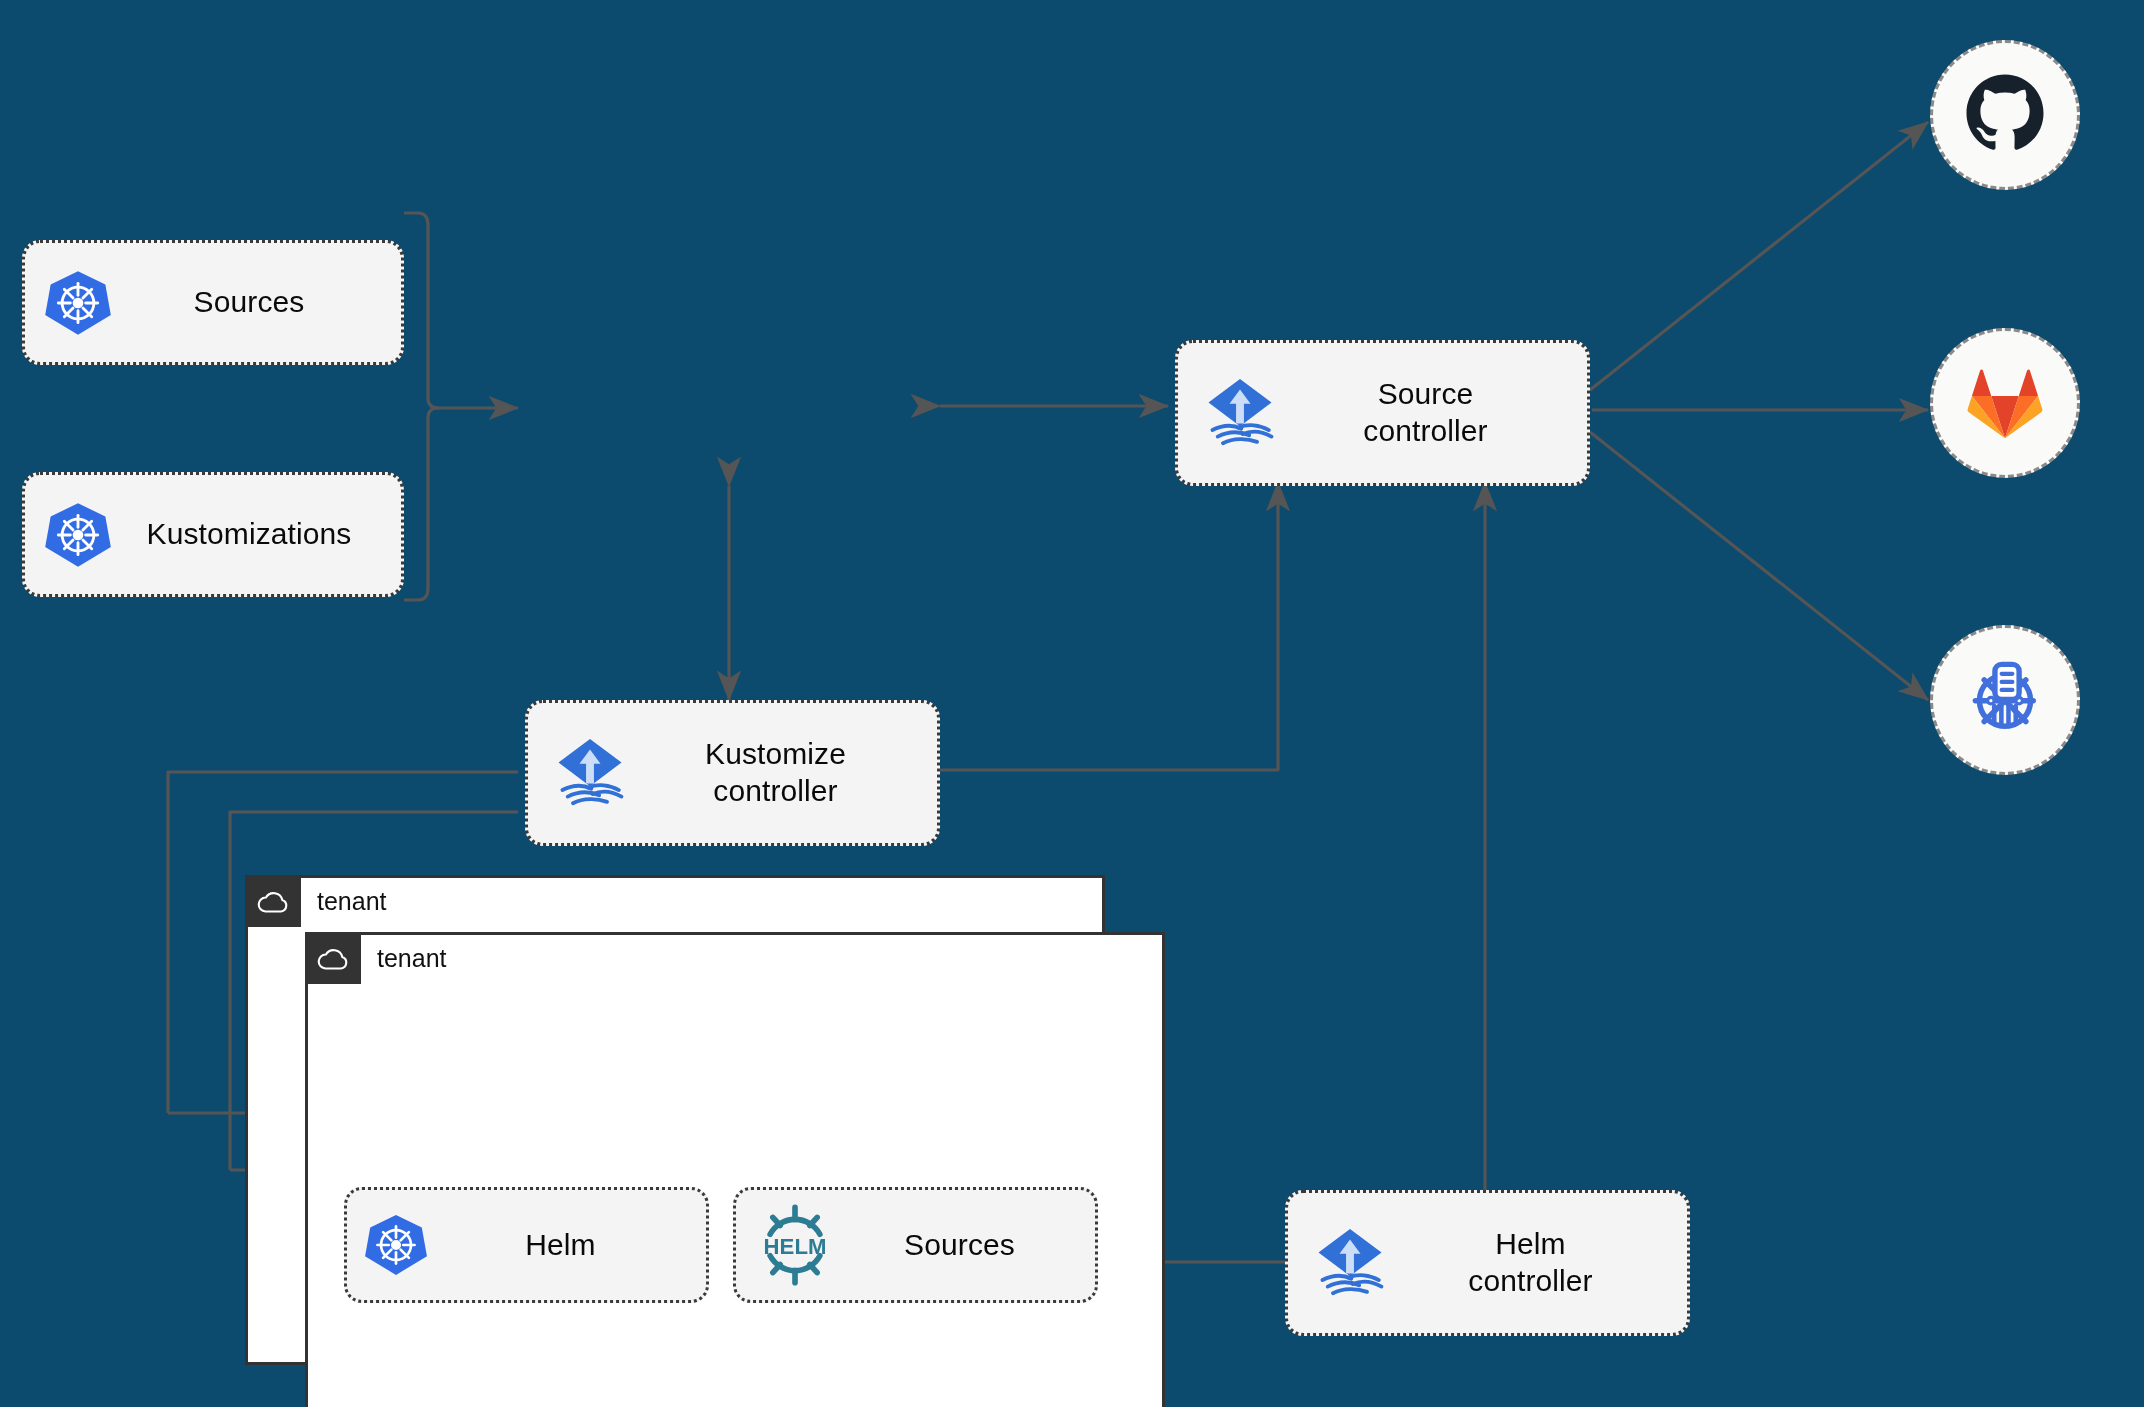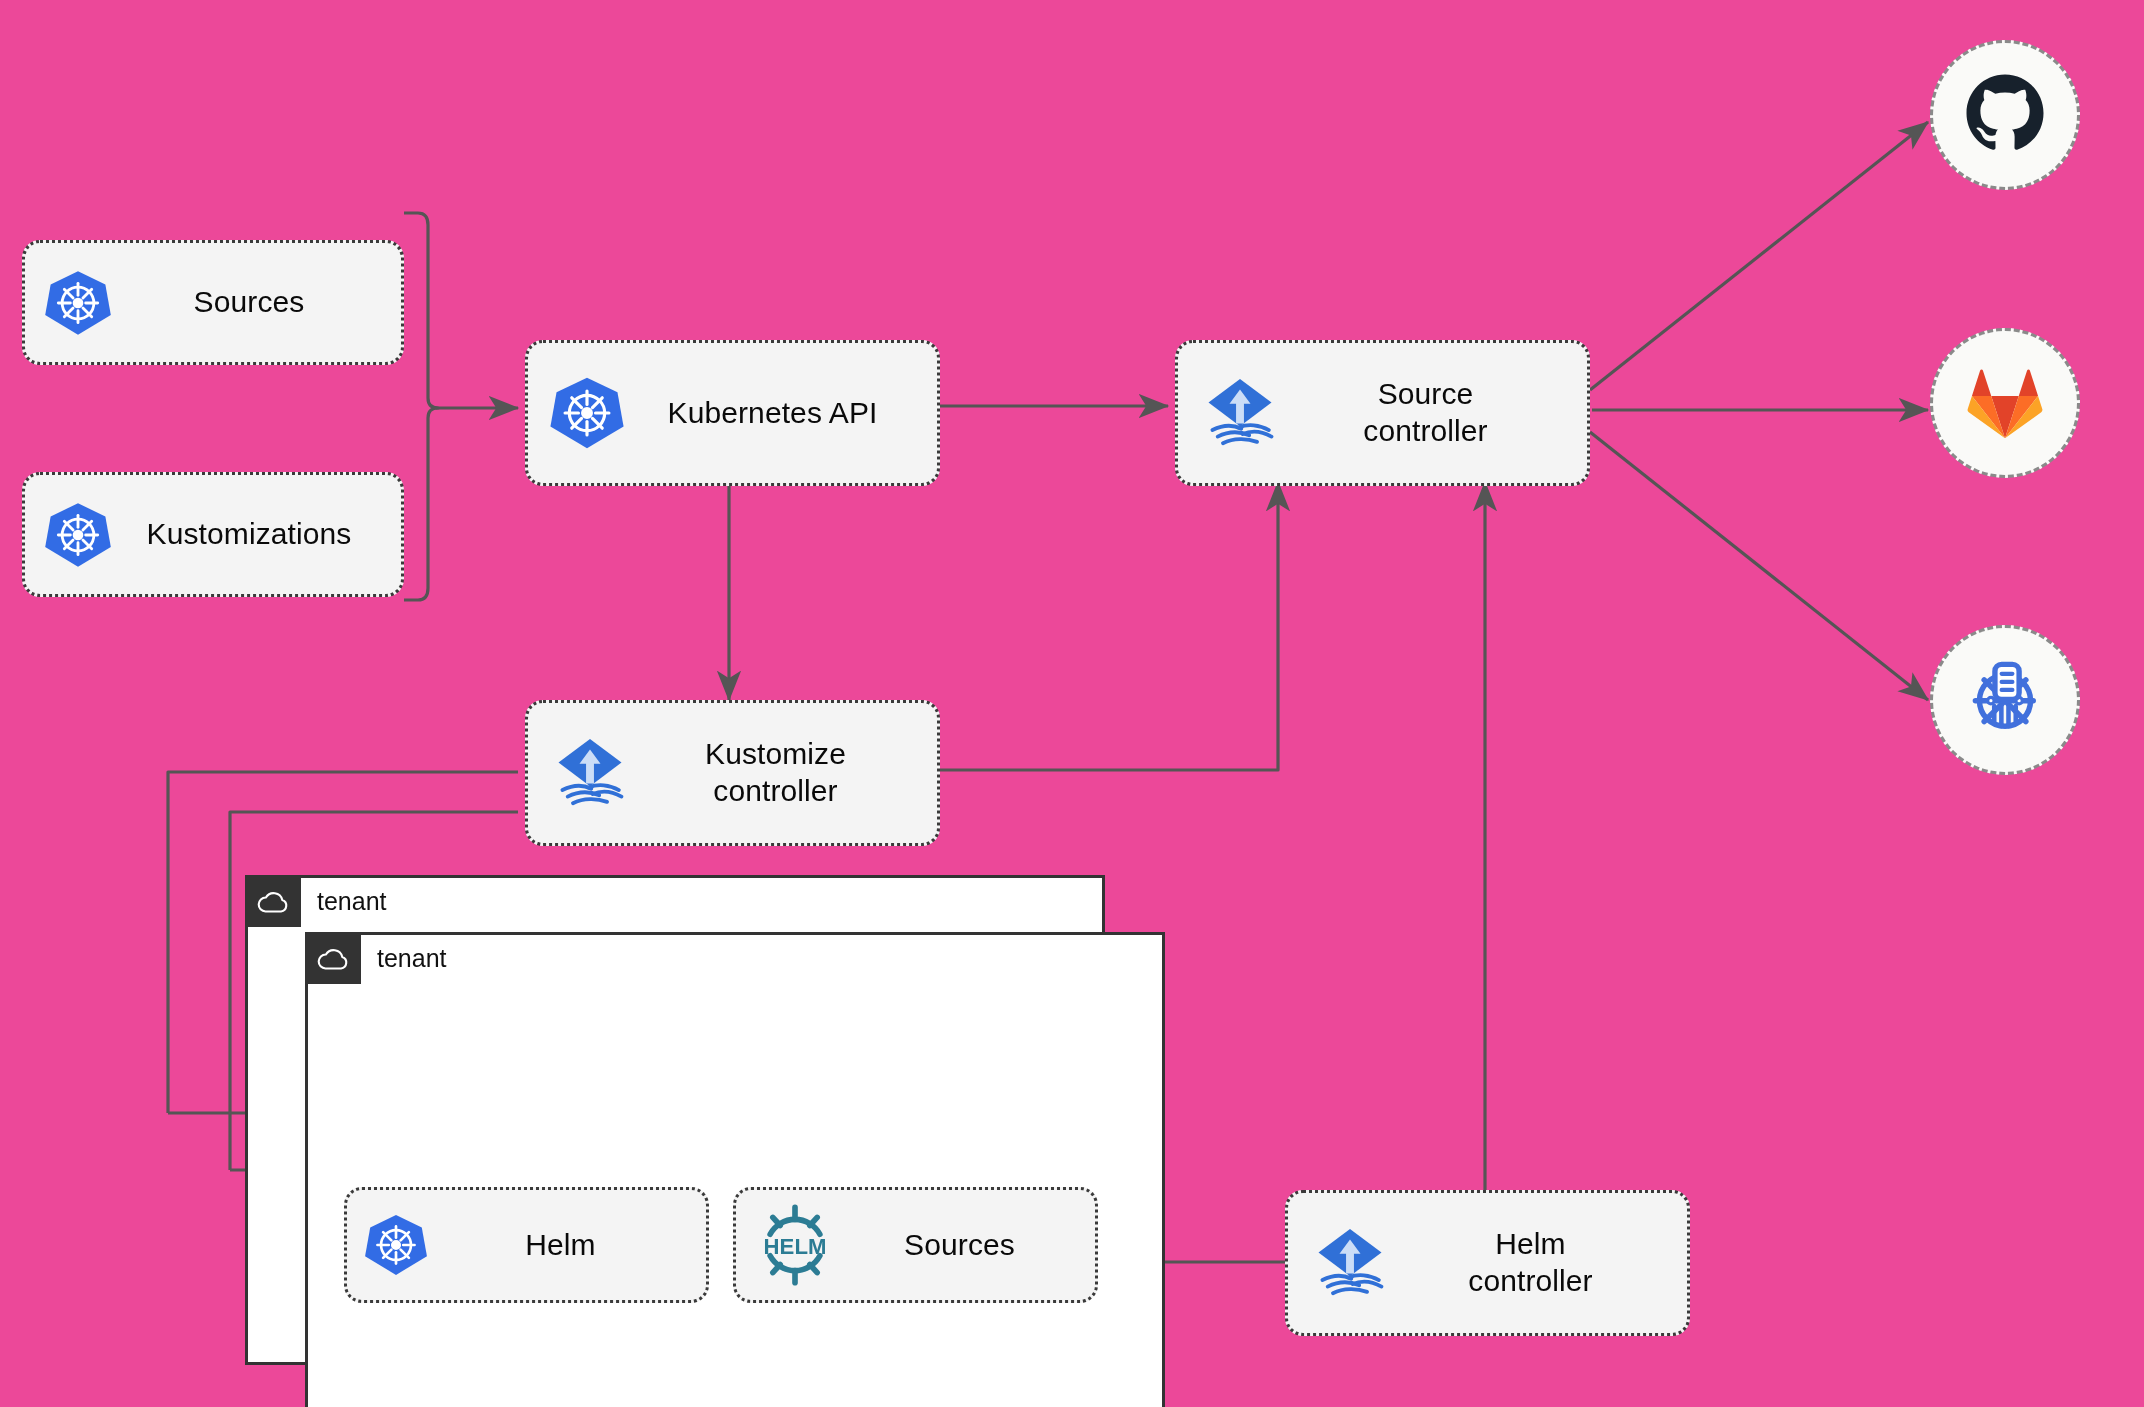--- a/index.html
+++ b/index.html
@@ -1,17 +1,17 @@
 <!DOCTYPE html>
 <html><head>
 <meta charset="utf-8">
 <style>
   html,body{margin:0;padding:0;background:#ffffff;}
   body{font-family:"Liberation Sans","DejaVu Sans",sans-serif;}
-  #stage{position:relative;width:2144px;height:1407px;background:#ec4899;overflow:hidden;}
+  #stage{position:relative;width:2144px;height:1407px;background:#0c4a6e;overflow:hidden;}
   #edges{position:absolute;left:0;top:0;width:2144px;height:1407px;pointer-events:none;}
 
   
   .node{
     position:absolute;
     background:#f4f4f4;
     border:3px dotted #3a3a3a;
     border-radius:18px;
     display:flex;
     align-items:center;
@@ -146,40 +146,20 @@
           <line x1="19.5" y1="19.5" x2="27.5" y2="27.5"></line>
             <line x1="36.5" y1="36.5" x2="44.5" y2="44.5"></line>
           <line x1="44.5" y1="19.5" x2="36.5" y2="27.5"></line>
             <line x1="27.5" y1="36.5" x2="19.5" y2="44.5"></line>
         </g>
       </svg>
     </span>
     <span class="lbl">Kustomizations</span>
   </div>
 
-  <div class="node" style="left:525px;top:340px;width:415px;height:146px;padding:0 18px 0 20px;">
-    <span class="ico">
-      <svg width="78" height="78" viewBox="0 0 64 64" aria-hidden="true">
-        <polygon points="32,3 57,15 62,43 32,61 2,43 7,15" fill="#326CE5"></polygon>
-        <g stroke="#ffffff" stroke-width="2.6" fill="none" stroke-linecap="round">
-          <circle cx="32" cy="32" r="14.5"></circle>
-          <circle cx="32" cy="32" r="3.6" fill="#ffffff"></circle>
-          <line x1="32" y1="14" x2="32" y2="25"></line>
-            <line x1="32" y1="39" x2="32" y2="50"></line>
-          <line x1="14" y1="32" x2="25" y2="32"></line>
-            <line x1="39" y1="32" x2="50" y2="32"></line>
-          <line x1="19.5" y1="19.5" x2="27.5" y2="27.5"></line>
-            <line x1="36.5" y1="36.5" x2="44.5" y2="44.5"></line>
-          <line x1="44.5" y1="19.5" x2="36.5" y2="27.5"></line>
-            <line x1="27.5" y1="36.5" x2="19.5" y2="44.5"></line>
-        </g>
-      </svg>
-    </span>
-    <span class="lbl">Kubernetes API</span>
-  </div>
 
   <div class="node" style="left:1175px;top:340px;width:415px;height:146px;padding:0 18px 0 20px;">
     <span class="ico">
       <svg width="84" height="84" viewBox="0 0 64 64" aria-hidden="true">
         <polygon points="32,6 56,24 32,42 8,24" fill="#3070D7"></polygon>
         <path d="M32,14 L40,25 L35,25 L35,40 L29,40 L29,25 L24,25 Z" fill="#CBDDF7"></path>
         <g stroke="#3070D7" stroke-width="2.9" fill="none" stroke-linecap="round">
           <path d="M11,45 C19,41 27,41 33,44"></path>
           <path d="M15,50 C23,46 32,46 39,49"></path>
           <path d="M19,55 C27,51 37,51 45,54"></path>

